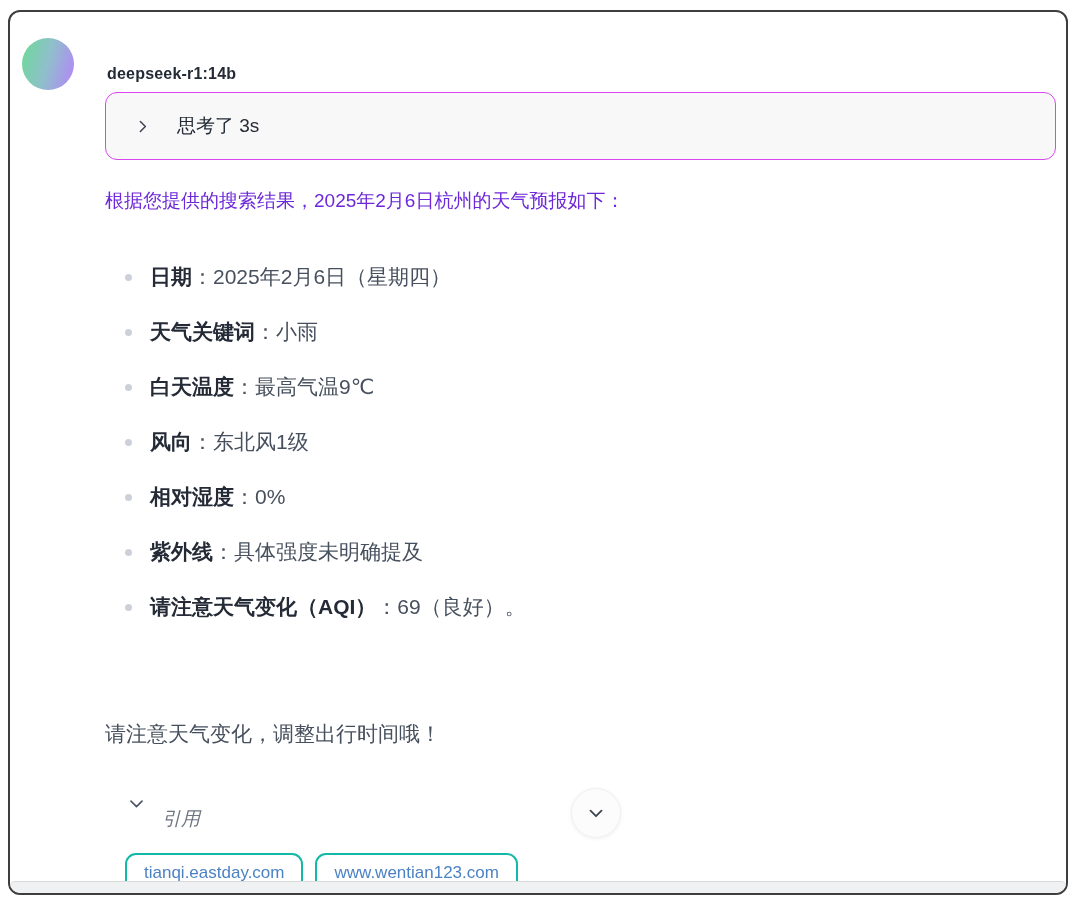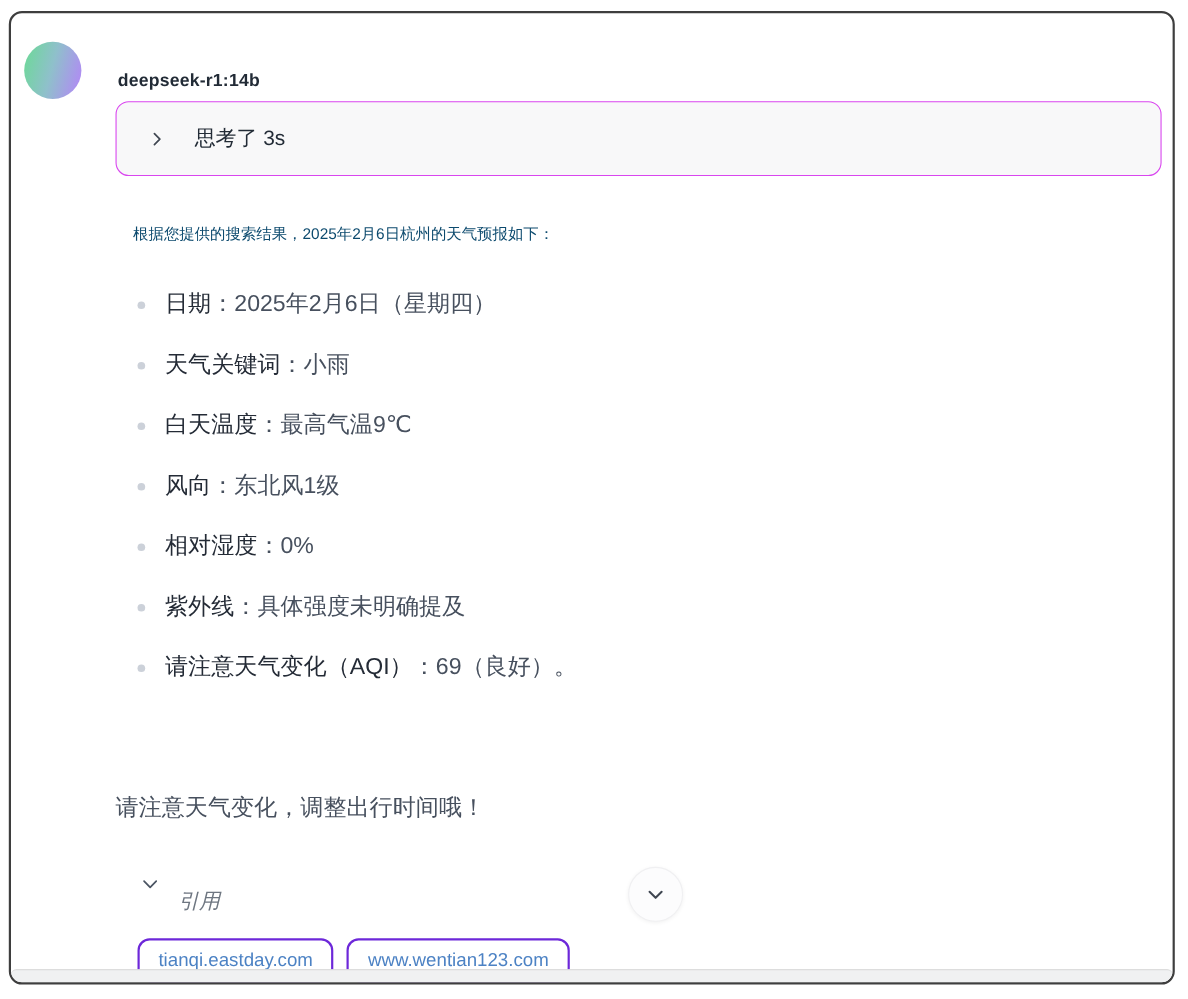--- a/index.html
+++ b/index.html
@@ -20,46 +20,46 @@
     position:absolute;left:97px;top:22px;
     font-size:16px;font-weight:bold;color:#222b36;letter-spacing:.2px;margin-top:31px;
   }
   .thinking{
     position:absolute;left:95px;top:80px;width:951px;height:68px;box-sizing:border-box;
     background:#f8f8f9;border:1px solid #d946ef;border-radius:12px;
     display:flex;align-items:center;padding-left:28px;gap:26px;cursor:pointer;
   }
   .thinking-label{font-size:19px;color:#222b36;}
   .icon{display:inline-flex;align-items:center;justify-content:center;line-height:0;}
-  .intro{position:absolute;left:95px;top:176px;margin:16px;font-size:14px;color:#0c4a6e;}
+  .intro{position:absolute;left:95px;top:176px;margin:0;font-size:19px;color:#6d28d9;}
   .wlist{position:absolute;left:95px;top:251px;margin:0;padding:0;list-style:none;width:920px;}
   .wlist li{
     position:relative;padding-left:45px;margin-bottom:27px;
     font-size:21px;line-height:28px;color:#47505e;
   }
   .dot{
     position:absolute;left:20px;top:11px;width:7px;height:7px;
     border-radius:50%;background:#ccd1d9;
   }
-  .lbl{font-weight:normal;color:#242b36;}
+  .lbl{font-weight:bold;color:#242b36;}
   .closing{position:absolute;left:95px;top:708px;margin:0;font-size:21px;color:#47505e;}
   .cite-row{
     position:absolute;left:117px;top:778px;height:26px;
     display:flex;align-items:center;gap:16px;cursor:pointer;
   }
   .cite-label{font-size:19px;font-style:italic;color:#6e7681;margin-top:32px;}
   .scrollbtn{
     position:absolute;left:561px;top:776px;width:50px;height:50px;border-radius:50%;
     background:#fcfcfd;border:1px solid #f0f0f2;box-shadow:0 1px 4px rgba(0,0,0,.06);
     display:flex;align-items:center;justify-content:center;cursor:pointer;padding:0;
   }
   .chips{position:absolute;left:115px;top:841px;display:flex;gap:12px;}
   .chip{
     display:flex;align-items:center;height:40px;padding:0 17px;box-sizing:border-box;
-    border:2px solid #6d28d9;border-radius:11px;background:#ffffff;
+    border:2px solid #14b8a6;border-radius:11px;background:#ffffff;
     font-size:17px;color:#4c82c4;text-decoration:none;cursor:pointer;white-space:nowrap;
   }
   .strip{
     position:absolute;left:0;right:0;bottom:0;height:11px;z-index:5;
     background:#f0f1f2;border-top:1px solid #dadada;border-radius:5px 5px 0 0;
   }
 </style>
 </head>
 <body>
 

